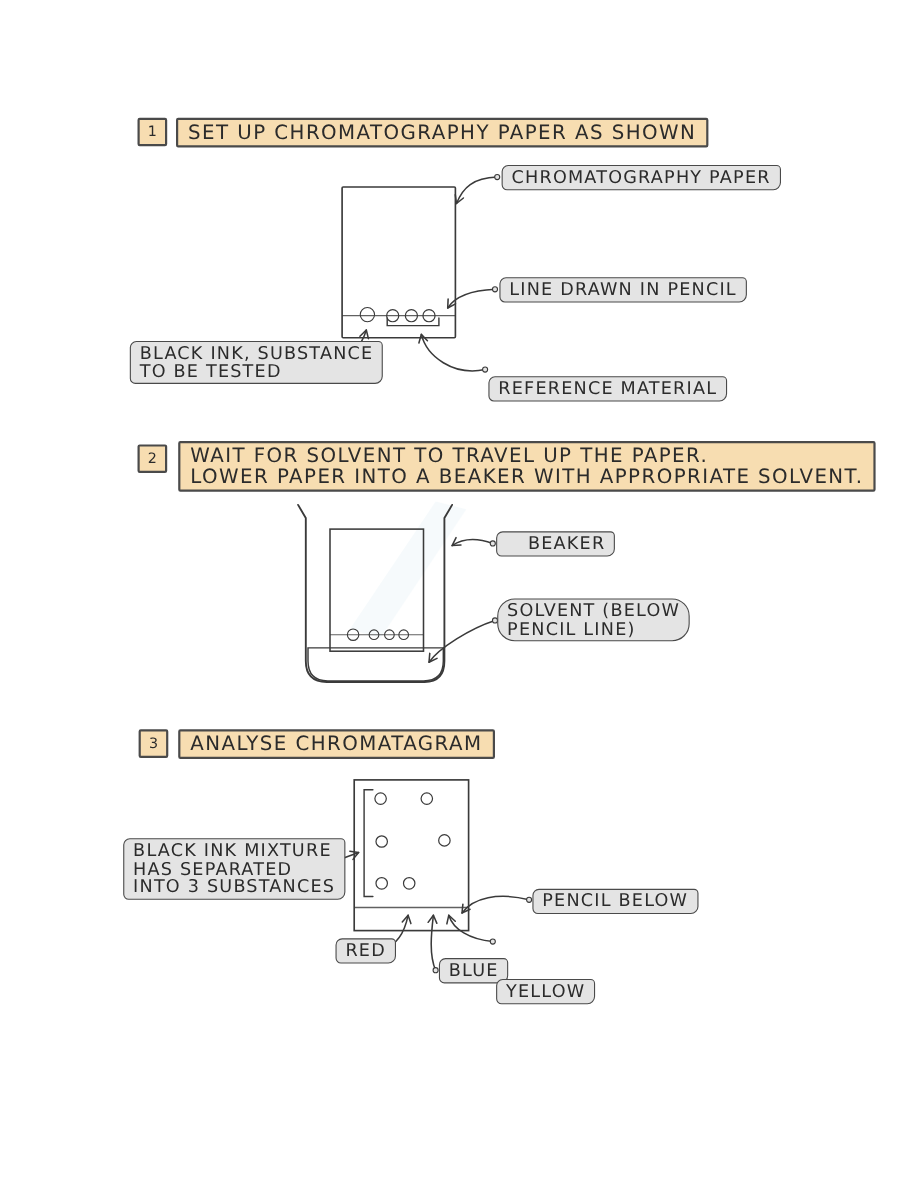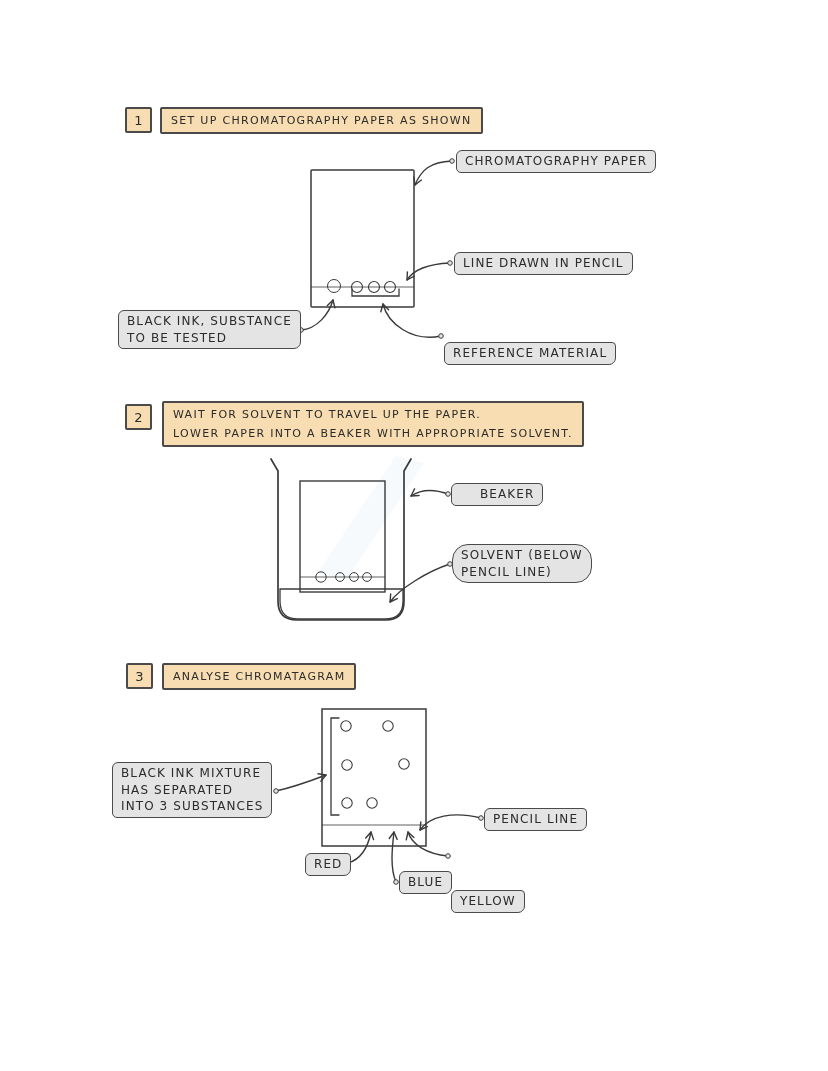--- a/index.html
+++ b/index.html
@@ -12,27 +12,27 @@
   .pencil{stroke:var(--line-ink,#3a3a3a);opacity:.8;}
   .step-num{
     position:absolute;width:27px;height:26px;box-sizing:border-box;
     border:2px solid var(--border-ink,#4a4a4a);background:var(--step-box-fill,#f7ddb1);
     font-size:13px;display:flex;align-items:center;justify-content:center;
     border-radius:2px;
   }
   .step-title{
     position:absolute;box-sizing:border-box;
     border:2px solid var(--border-ink,#4a4a4a);background:var(--step-box-fill,#f7ddb1);
-    padding:2px 9px;font-size:11px;letter-spacing:1.3px;line-height:19px;
+    padding:2px 9px;font-size:18px;letter-spacing:1.3px;line-height:19px;
     white-space:nowrap;border-radius:2px;
   }
   .lbl{
     position:absolute;box-sizing:border-box;
     border:1.5px solid var(--border-ink,#4a4a4a);background:var(--label-fill,#e4e4e4);
-    padding:2px 8px;font-size:12px;letter-spacing:1.1px;line-height:16.5px;
+    padding:2px 8px;font-size:16px;letter-spacing:1.1px;line-height:16.5px;
     white-space:nowrap;border-radius:6px 4px 7px 5px;
   }
 </style>
 </head>
 <body>
 
 <div class="canvas">
 
   <svg class="art" width="828" height="1071" viewBox="0 0 828 1071">
     <defs>
@@ -152,21 +152,21 @@
     <div>PENCIL LINE)</div>
   </div>
 
   <div class="lbl" style="left:112px;top:762px;">
     <div>BLACK INK MIXTURE</div>
     <div>HAS SEPARATED</div>
     <div>INTO 3 SUBSTANCES</div>
   </div>
 
   <div class="lbl" style="left:484px;top:808px;">
-    <span>PENCIL LINE</span>
+    <span>PENCIL BELOW</span>
   </div>
 
   <div class="lbl" style="left:305px;top:853px;">
     <span>RED</span>
   </div>
 
   <div class="lbl" style="left:399px;top:871px;">
     <span>BLUE</span>
   </div>
 

